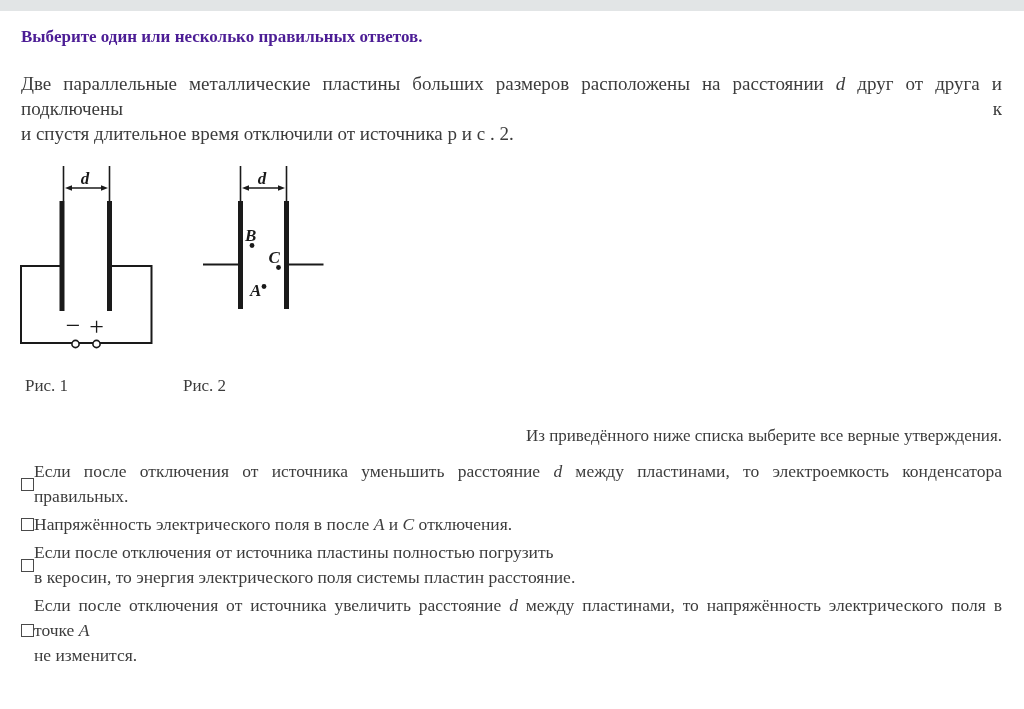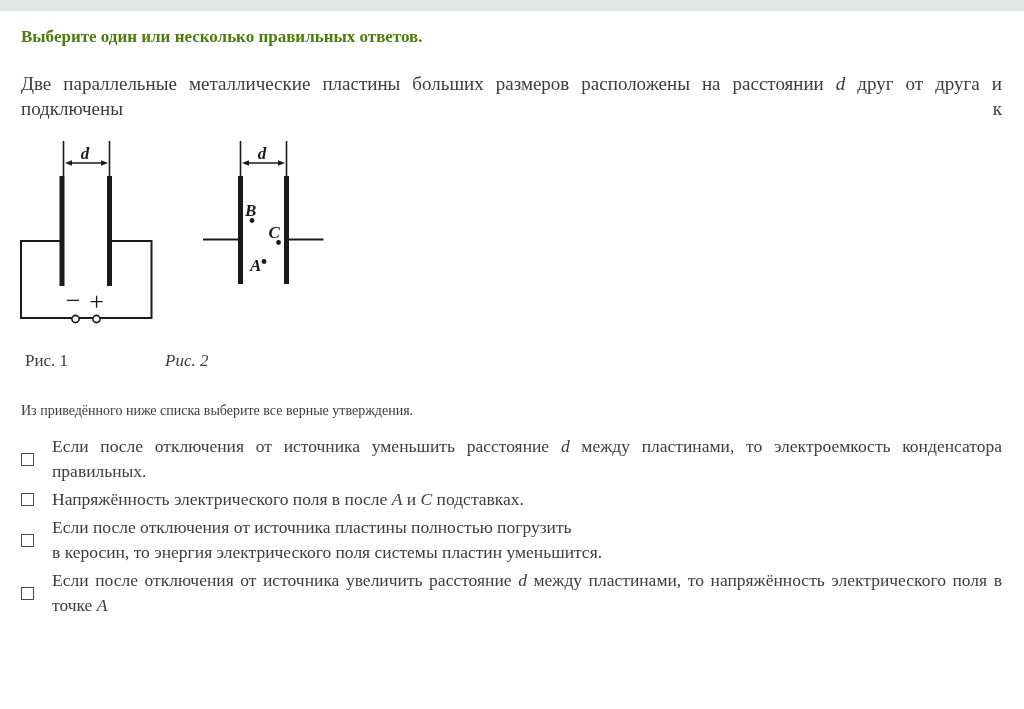--- a/index.html
+++ b/index.html
@@ -5,54 +5,55 @@
   html, body { margin:0; padding:0; }
   body {
     width:1024px; height:709px; background:#ffffff;
     font-family:"Liberation Serif", serif; color:#3c3c3c;
     overflow:hidden;
   }
   .topbar { width:100%; height:11px; background:#e2e5e6; }
   .content { padding:0 22px 0 21px; }
   .title {
     margin:17px 0 0 0; font-size:17px; line-height:17px;
-    font-weight:bold; color:#4d7c0f;
+    font-weight:bold; color:#4c1d95;
   }
   .question { margin-top:26px; font-size:19px; line-height:25px; }
   .jline { text-align:justify; text-align-last:justify; }
   .var { font-style:italic; }
   .figures { display:block; margin:10px 0 0 -21px; }
   .figures text { fill:#1a1a1a; }
   .captions { position:relative; height:17px; margin-top:20px; font-size:17px; }
   .cap { position:absolute; top:0; }
   .cap1 { left:4px; }
-  .cap2 { left:144px;font-style:italic; }
-  .instruction { margin:34px 0 0 0; font-size:14px; line-height:17px; }
+  .cap2 { left:162px; }
+  .instruction { margin:34px 0 0 0; font-size:17px; line-height:17px;text-align:right; }
   .statements { margin-top:15px; }
   .statement {
-    display:flex; align-items:center; gap:18px;
+    display:flex; align-items:center; gap:0;
     font-size:17.5px; line-height:25px; margin-bottom:3px;
   }
   .checkbox {
     flex:0 0 13px; width:13px; height:13px; box-sizing:border-box;
     border:1px solid #4a4a4a; background:#fff; cursor:pointer;
   }
   .stext { flex:1; min-width:0; }
 </style>
 </head>
 <body>
 
 <div class="topbar"></div>
 
 <main class="content">
 
   <h1 class="title">Выберите один или несколько правильных ответов.</h1>
 
   <div class="question">
     <div class="jline"><span>Две параллельные металлические пластины больших размеров расположены на расстоянии </span><span class="var">d</span><span> друг от друга и подключены к</span></div>
+    <div>и спустя длительное время отключили от источника  р и с . 2.</div>
   </div>
 
   <svg class="figures" width="340" height="200" viewBox="0 0 340 200" xmlns="http://www.w3.org/2000/svg">
 
     <g>
       <line x1="63.5" y1="10" x2="63.5" y2="45" stroke="#1a1a1a" stroke-width="1.6"></line>
       <line x1="109.5" y1="10" x2="109.5" y2="45" stroke="#1a1a1a" stroke-width="1.6"></line>
       <line x1="68" y1="32" x2="105" y2="32" stroke="#1a1a1a" stroke-width="1.4"></line>
       <polygon points="65,32 72,29.3 72,34.7" fill="#1a1a1a"></polygon>
       <polygon points="108,32 101,29.3 101,34.7" fill="#1a1a1a"></polygon>
@@ -98,34 +99,35 @@
     <div class="statement">
       <span class="checkbox"></span>
       <div class="stext">
         <div class="jline"><span>Если после отключения от источника уменьшить расстояние </span><span class="var">d</span><span> между пластинами, то электроемкость конденсатора</span></div>
         <div>правильных.</div>
       </div>
     </div>
 
     <div class="statement">
       <span class="checkbox"></span>
-      <div class="stext"><span>Напряжённость электрического поля в после </span><span class="var">А</span><span> и </span><span class="var">С</span><span> подставках.</span></div>
+      <div class="stext"><span>Напряжённость электрического поля в после </span><span class="var">А</span><span> и </span><span class="var">С</span><span> отключения.</span></div>
     </div>
 
 
     <div class="statement">
       <span class="checkbox"></span>
       <div class="stext">
         <div>Если после отключения от источника пластины полностью погрузить</div>
-        <div>в керосин, то энергия электрического поля системы пластин уменьшится.</div>
+        <div>в керосин, то энергия электрического поля системы пластин расстояние.</div>
       </div>
     </div>
 
     <div class="statement">
       <span class="checkbox"></span>
       <div class="stext">
         <div class="jline"><span>Если после отключения от источника увеличить расстояние </span><span class="var">d</span><span> между пластинами, то напряжённость электрического поля в</span></div>
         <div><span>точке </span><span class="var">А</span></div>
+        <div>не изменится.</div>
       </div>
     </div>
 
   </div>
 </main>
 
 </body></html>

